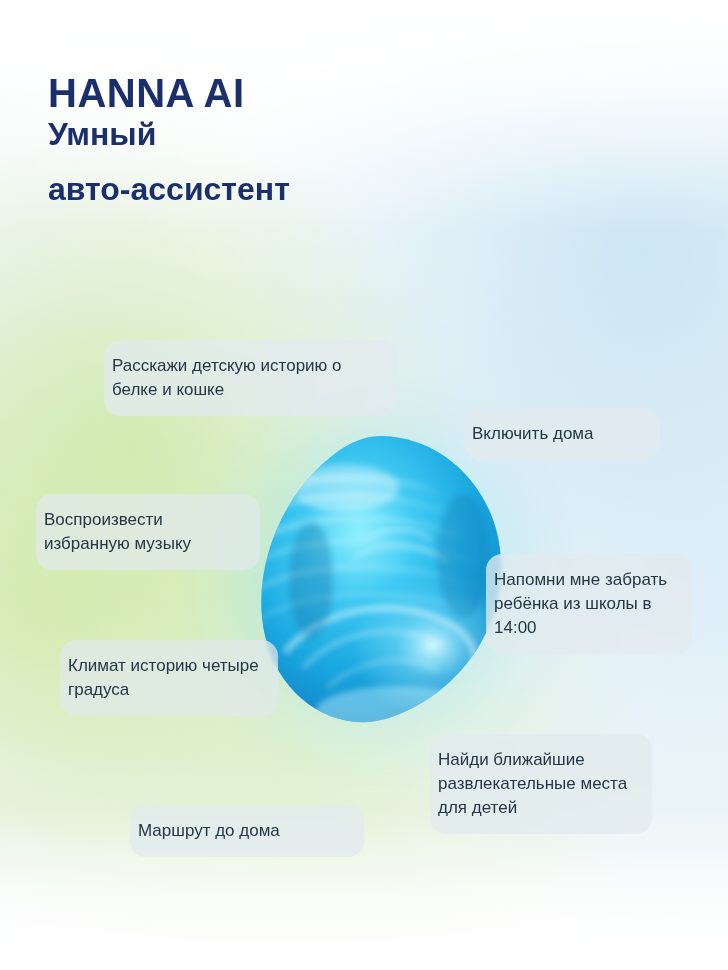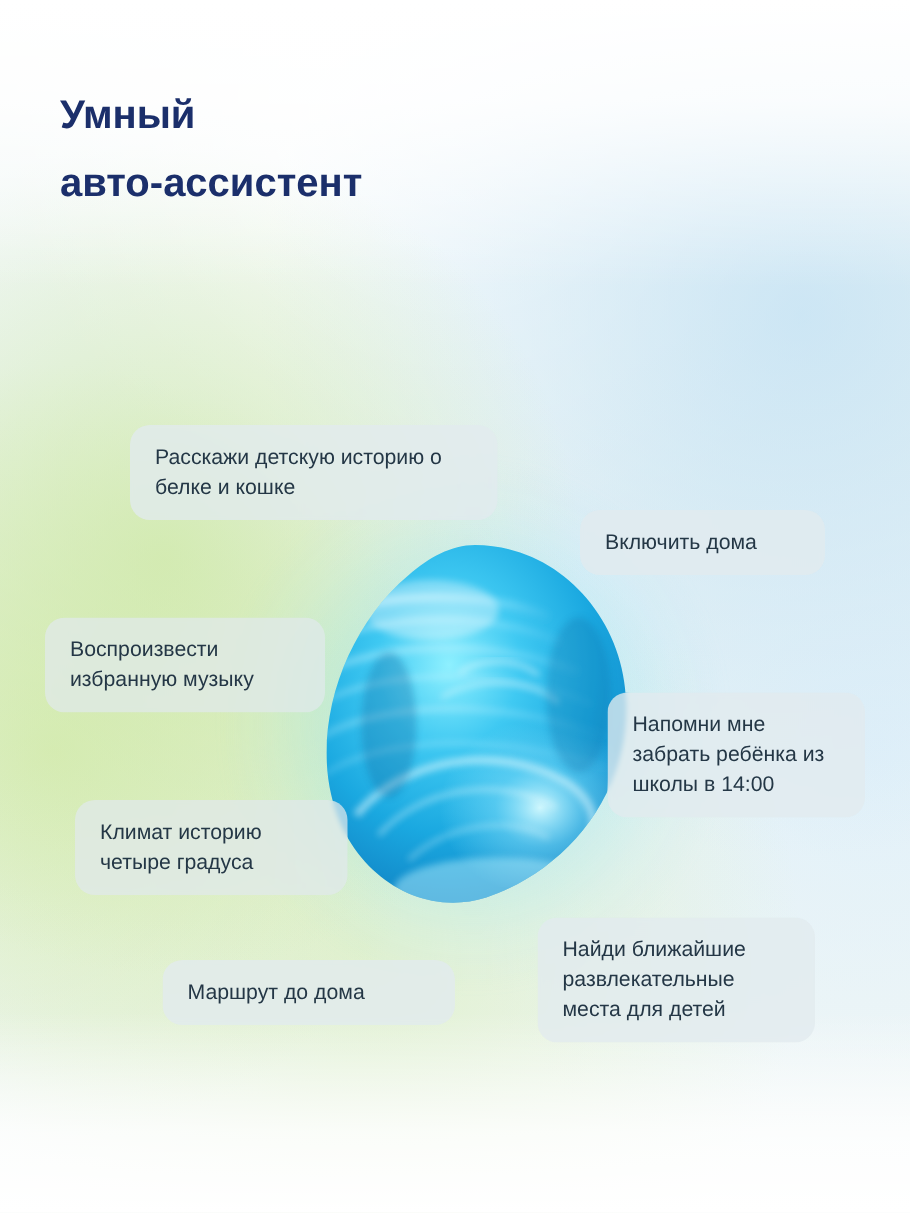--- a/index.html
+++ b/index.html
@@ -102,40 +102,41 @@
 
   
   .chip {
     position: absolute;
     z-index: 5;
     border-radius: 16px;
     background: rgba(226, 235, 238, 0.78);
     color: #243746;
     font-size: 17px;
     line-height: 1.42;
-    padding: 14px 20px;
+    padding: 14px 8px;
     box-sizing: border-box;
     backdrop-filter: blur(2px);
   }
   .chip.light { background: rgba(224, 233, 235, 0.72); }
 
   .chip-1 { left: 104px; top: 340px;  width: 294px; }
   .chip-2 { left: 464px; top: 408px;  width: 196px; }
   .chip-3 { left: 36px;  top: 494px;  width: 224px; border-radius: 16px; }
   .chip-4 { left: 486px; top: 554px;  width: 206px; }
   .chip-5 { left: 60px;  top: 640px;  width: 218px; }
-  .chip-6 { left: 130px; top: 768px;  width: 234px; }
+  .chip-6 { left: 130px; top: 805px;  width: 234px; }
   .chip-7 { left: 430px; top: 734px;  width: 222px; }
 </style>
 </head>
 <body>
 
 <div id="poster">
 
   <div class="headline">
+    <div class="brand">HANNA AI</div>
     <div class="sub1">Умный</div>
     <div class="sub2">авто-ассистент</div>
   </div>
 
   <div class="orb-wrap">
     <div class="orb-glow"></div>
     <svg class="orb" viewBox="0 0 262 300">
       <defs>
         <radialGradient id="orbBody" cx="42%" cy="34%" r="78%">
           <stop offset="0%" stop-color="#8ef0ff"></stop>

